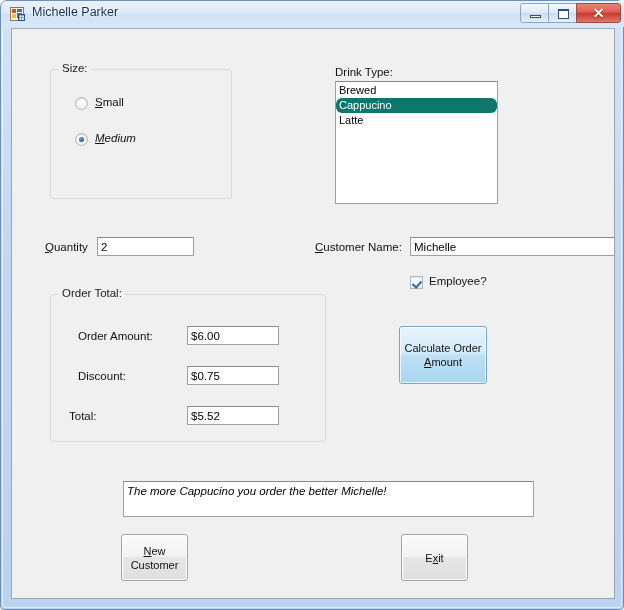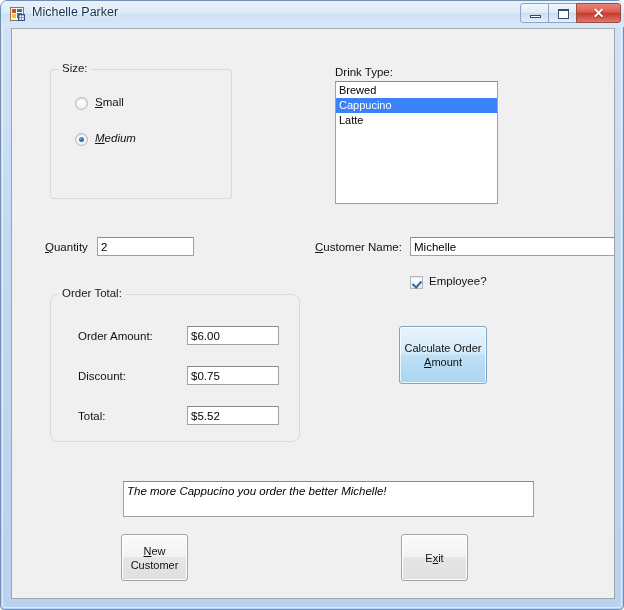--- a/index.html
+++ b/index.html
@@ -237,22 +237,23 @@
   }
   .lb-item {
     font-size: 11px;
     color: #000000;
     padding: 0 0 0 3px;
     height: 15px;
     line-height: 15px;
     white-space: nowrap;
   }
   .lb-item.selected {
-    background: #3b82f6;
+    background: #0f766e;
     color: #ffffff;
+    border-radius: 6px;
   }
 
   
   .btn {
     position: absolute;
     box-sizing: border-box;
     border: 1px solid #9fa5ab;
     border-radius: 3px;
     background: linear-gradient(180deg,#fbfbfb 0%, #f2f2f2 48%, #e6e6e6 50%, #dfdfdf 100%);
     font-size: 11px;
@@ -333,30 +334,30 @@
     <div class="textbox" style="left:85px; top:208px; width:97px; height:19px;">2</div>
 
     <div class="lbl" style="left:303px; top:212px;"><span class="ak">C</span>ustomer Name:</div>
     <div class="textbox" style="left:398px; top:208px; width:205px; height:19px;">Michelle</div>
 
     <div class="checkbox checked" style="left:398px; top:246px;">
       <span class="box"></span>
       <span class="clabel">Employee?</span>
     </div>
 
-    <div class="groupbox" style="left:38px; top:265px; width:250px; height:148px;border-radius:8px;">
+    <div class="groupbox" style="left:38px; top:265px; width:276px; height:148px;">
       <span class="gb-label">Order Total:</span>
 
       <div class="lbl" style="left:27px; top:35px;">Order Amount:</div>
       <div class="textbox" style="left:136px; top:31px; width:92px; height:19px;">$6.00</div>
 
       <div class="lbl" style="left:27px; top:75px;">Discount:</div>
       <div class="textbox" style="left:136px; top:71px; width:92px; height:19px;">$0.75</div>
 
-      <div class="lbl" style="left:27px; top:115px;">Total:</div>
+      <div class="lbl" style="left:18px; top:115px;">Total:</div>
       <div class="textbox" style="left:136px; top:111px; width:92px; height:19px;">$5.52</div>
     </div>
 
     <div class="btn accent" style="left:387px; top:297px; width:88px; height:58px;">
       <span>
         <span>Calculate Order</span><br><span class="ak">A</span>mount
       </span>
     </div>
 
     <div class="textbox" style="left:111px; top:452px; width:411px; height:36px;font-style:italic;">The more Cappucino you order the better Michelle!</div>

